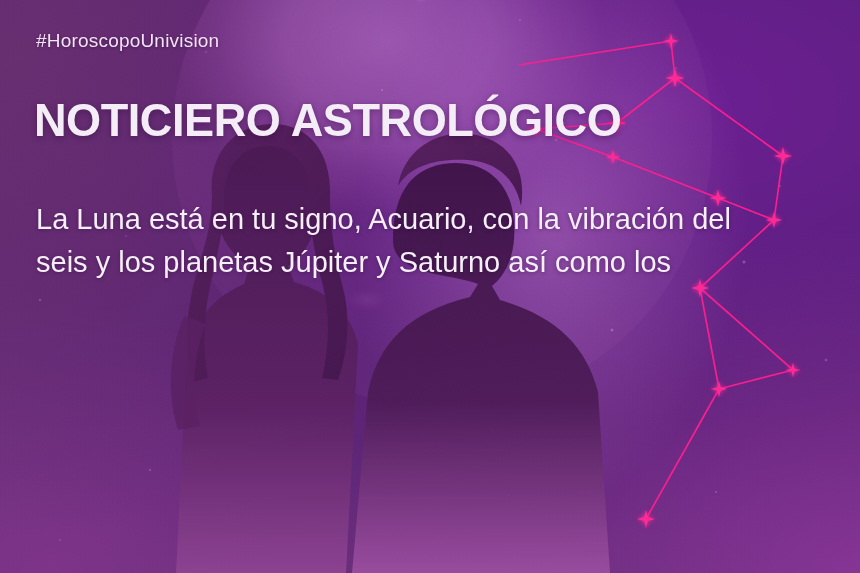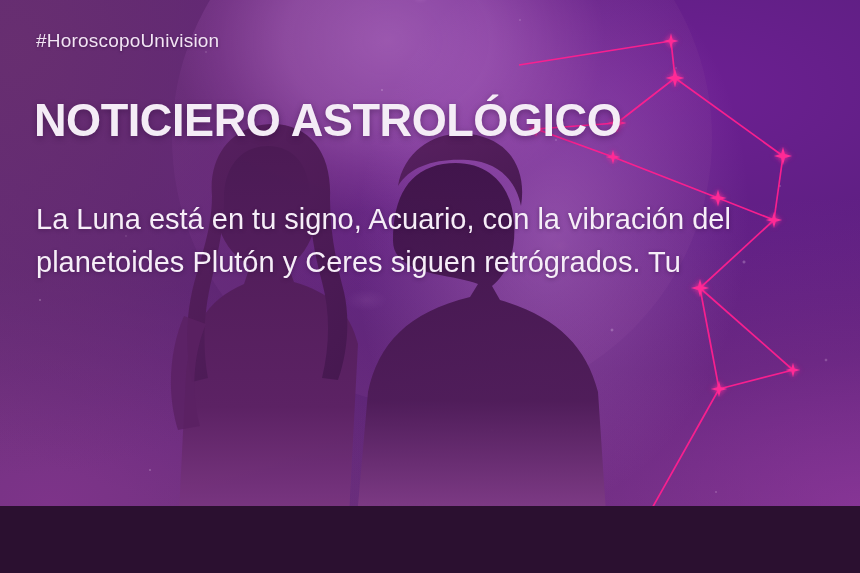--- a/index.html
+++ b/index.html
@@ -1,20 +1,20 @@
 <!DOCTYPE html>
 <html><head>
 <meta charset="utf-8">
 <style>
   html,body{margin:0;padding:0;background:#2b1030;}
   body{font-family:"Liberation Sans", sans-serif;}
 
   #poster{
     position:relative;
-    width:860px;height:506px;
+    width:860px;height:573px;
     overflow:hidden;
     background:#5e2080;
   }
 
   
   .layer{position:absolute;inset:0;}
 
   #bg-base{
     background:
       radial-gradient(115% 95% at 78% 18%, #6d1f93 0%, #5f1f83 32%, #5a2176 58%, #69307a 100%);
@@ -214,16 +214,16 @@
       <use href="#sparkle" transform="translate(793,370) scale(.8)"></use>
     </g>
   </svg>
 
   <div id="hashtag">#HoroscopoUnivision</div>
 
   <div id="title">NOTICIERO ASTROLÓGICO</div>
 
   <div id="body-copy">
     <span class="l">La Luna está en tu signo, Acuario, con la vibración del</span>
-    <span class="l">planetoides Plutón y Ceres siguen retrógrados. Tu</span>
+    <span class="l">seis y los planetas Júpiter y Saturno así como los</span>
   </div>
 
 </div>
 
 </body></html>

